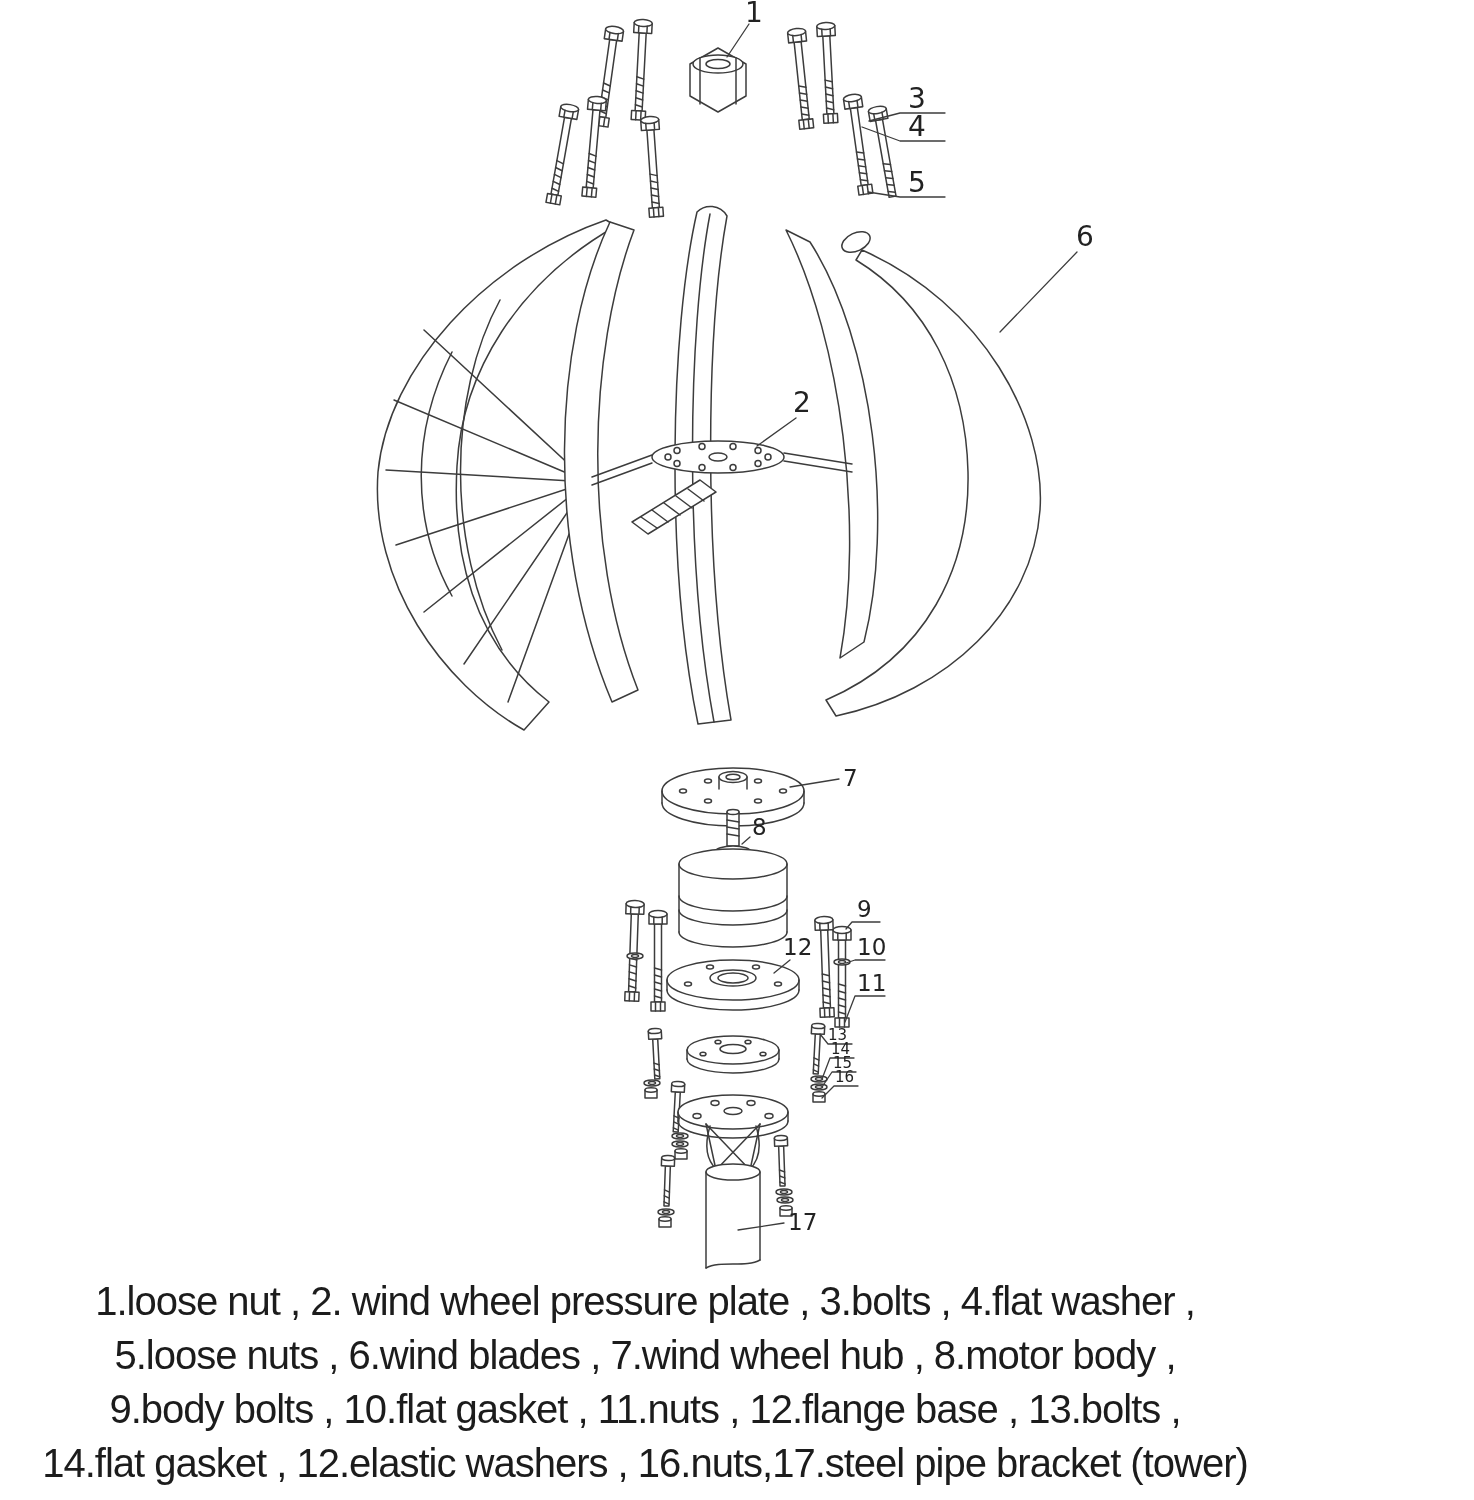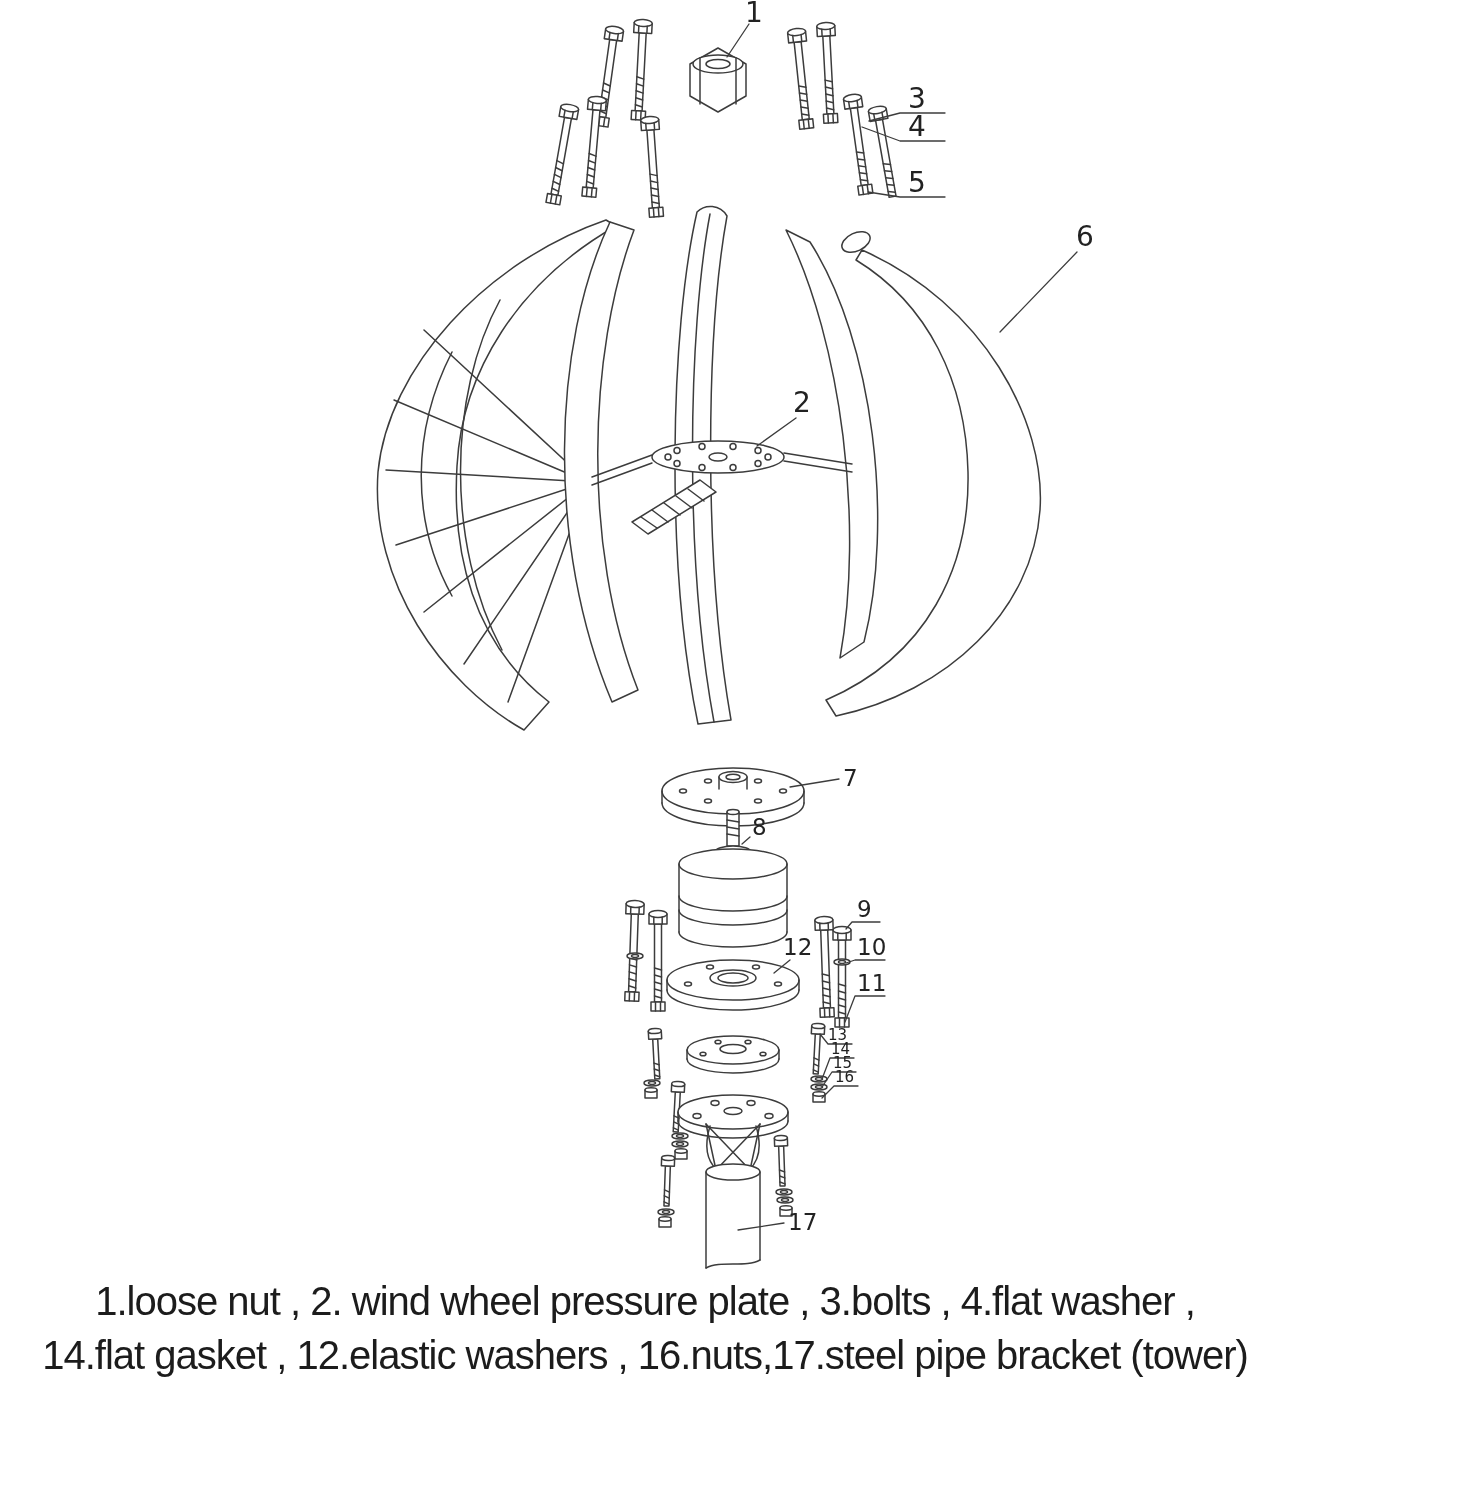--- a/index.html
+++ b/index.html
@@ -293,14 +293,16 @@
       <text class="lbl-sm" x="833" y="1068">15</text>
       <text class="lbl-sm" x="835" y="1082">16</text>
       <text class="lbl-md" x="788" y="1230">17</text>
     </g>
   </g>
 </svg>
 </div>
 
 <div class="caption">
   <div>1.loose nut , 2. wind wheel pressure plate , 3.bolts , 4.flat washer ,</div>
+  <div>5.loose nuts , 6.wind blades , 7.wind wheel hub , 8.motor body ,</div>
+  <div>9.body bolts , 10.flat gasket , 11.nuts , 12.flange base , 13.bolts ,</div>
   <div>14.flat gasket , 12.elastic washers , 16.nuts,17.steel pipe bracket (tower)</div>
 </div>
 
 </body></html>

